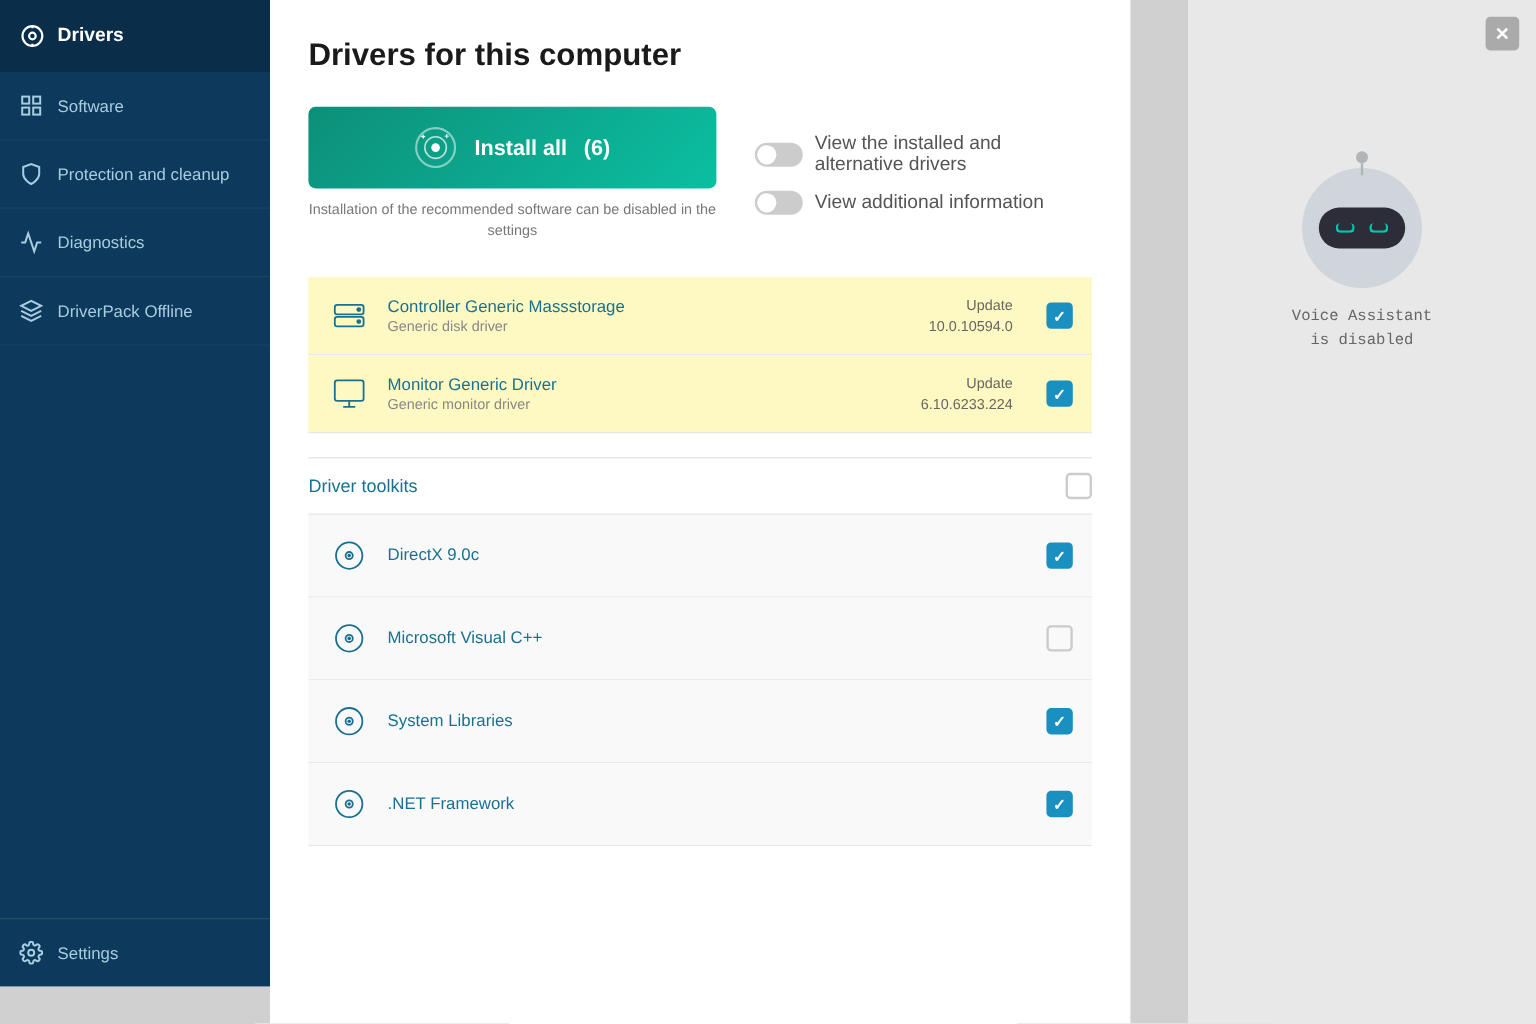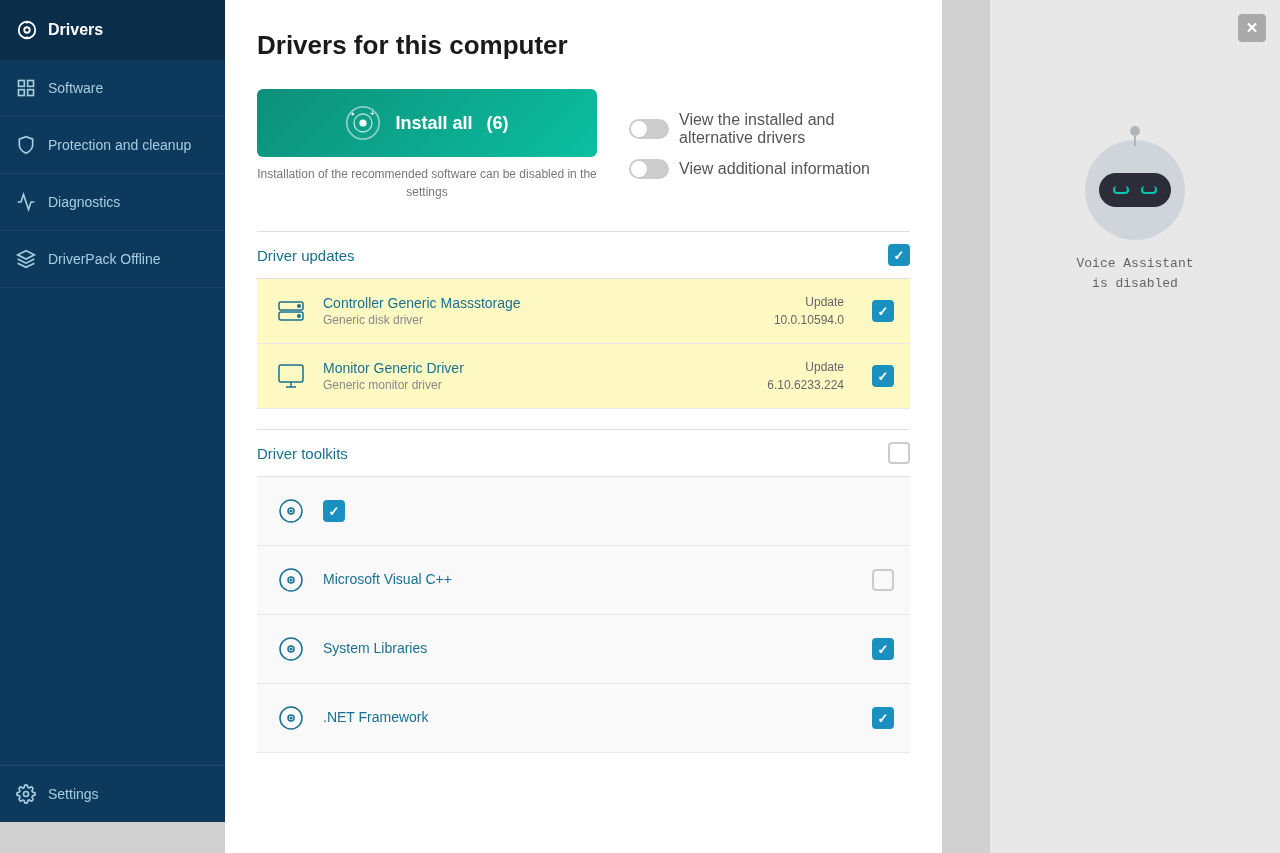--- a/index.html
+++ b/index.html
@@ -424,24 +424,20 @@
           <div class="toggle"></div>
           <span class="toggle-label">View the installed and alternative drivers</span>
         </div>
         <div class="toggle-row">
           <div class="toggle"></div>
           <span class="toggle-label">View additional information</span>
         </div>
       </div>
     </div>
 
-    <div class="section-header">
-      <span class="section-title">Driver updates</span>
-      <div class="custom-checkbox checked"></div>
-    </div>
 
     <div class="driver-row">
       <div class="driver-icon">
         <svg width="30" height="30" viewBox="0 0 30 30" fill="none" stroke="#1a7090" stroke-width="1.5">
           <rect x="3" y="6" width="24" height="8" rx="2"></rect>
           <rect x="3" y="16" width="24" height="8" rx="2"></rect>
           <circle cx="23" cy="10" r="2" fill="#1a7090" stroke="none"></circle>
           <circle cx="23" cy="20" r="2" fill="#1a7090" stroke="none"></circle>
         </svg>
       </div>
@@ -483,20 +479,23 @@
     </div>
 
     <div class="toolkit-row">
       <div class="driver-icon">
         <svg width="28" height="28" viewBox="0 0 28 28" fill="none" stroke="#1a7090" stroke-width="1.5">
           <circle cx="14" cy="14" r="11"></circle>
           <circle cx="14" cy="14" r="3"></circle>
           <circle cx="14" cy="14" r="1.5" fill="#1a7090" stroke="none"></circle>
         </svg>
       </div>
+      <div class="driver-info">
+        <div class="driver-name">DirectX 9.0c</div>
+      </div>
       <div class="custom-checkbox checked"></div>
     </div>
 
     <div class="toolkit-row">
       <div class="driver-icon">
         <svg width="28" height="28" viewBox="0 0 28 28" fill="none" stroke="#1a7090" stroke-width="1.5">
           <circle cx="14" cy="14" r="11"></circle>
           <circle cx="14" cy="14" r="3"></circle>
           <circle cx="14" cy="14" r="1.5" fill="#1a7090" stroke="none"></circle>
         </svg>

